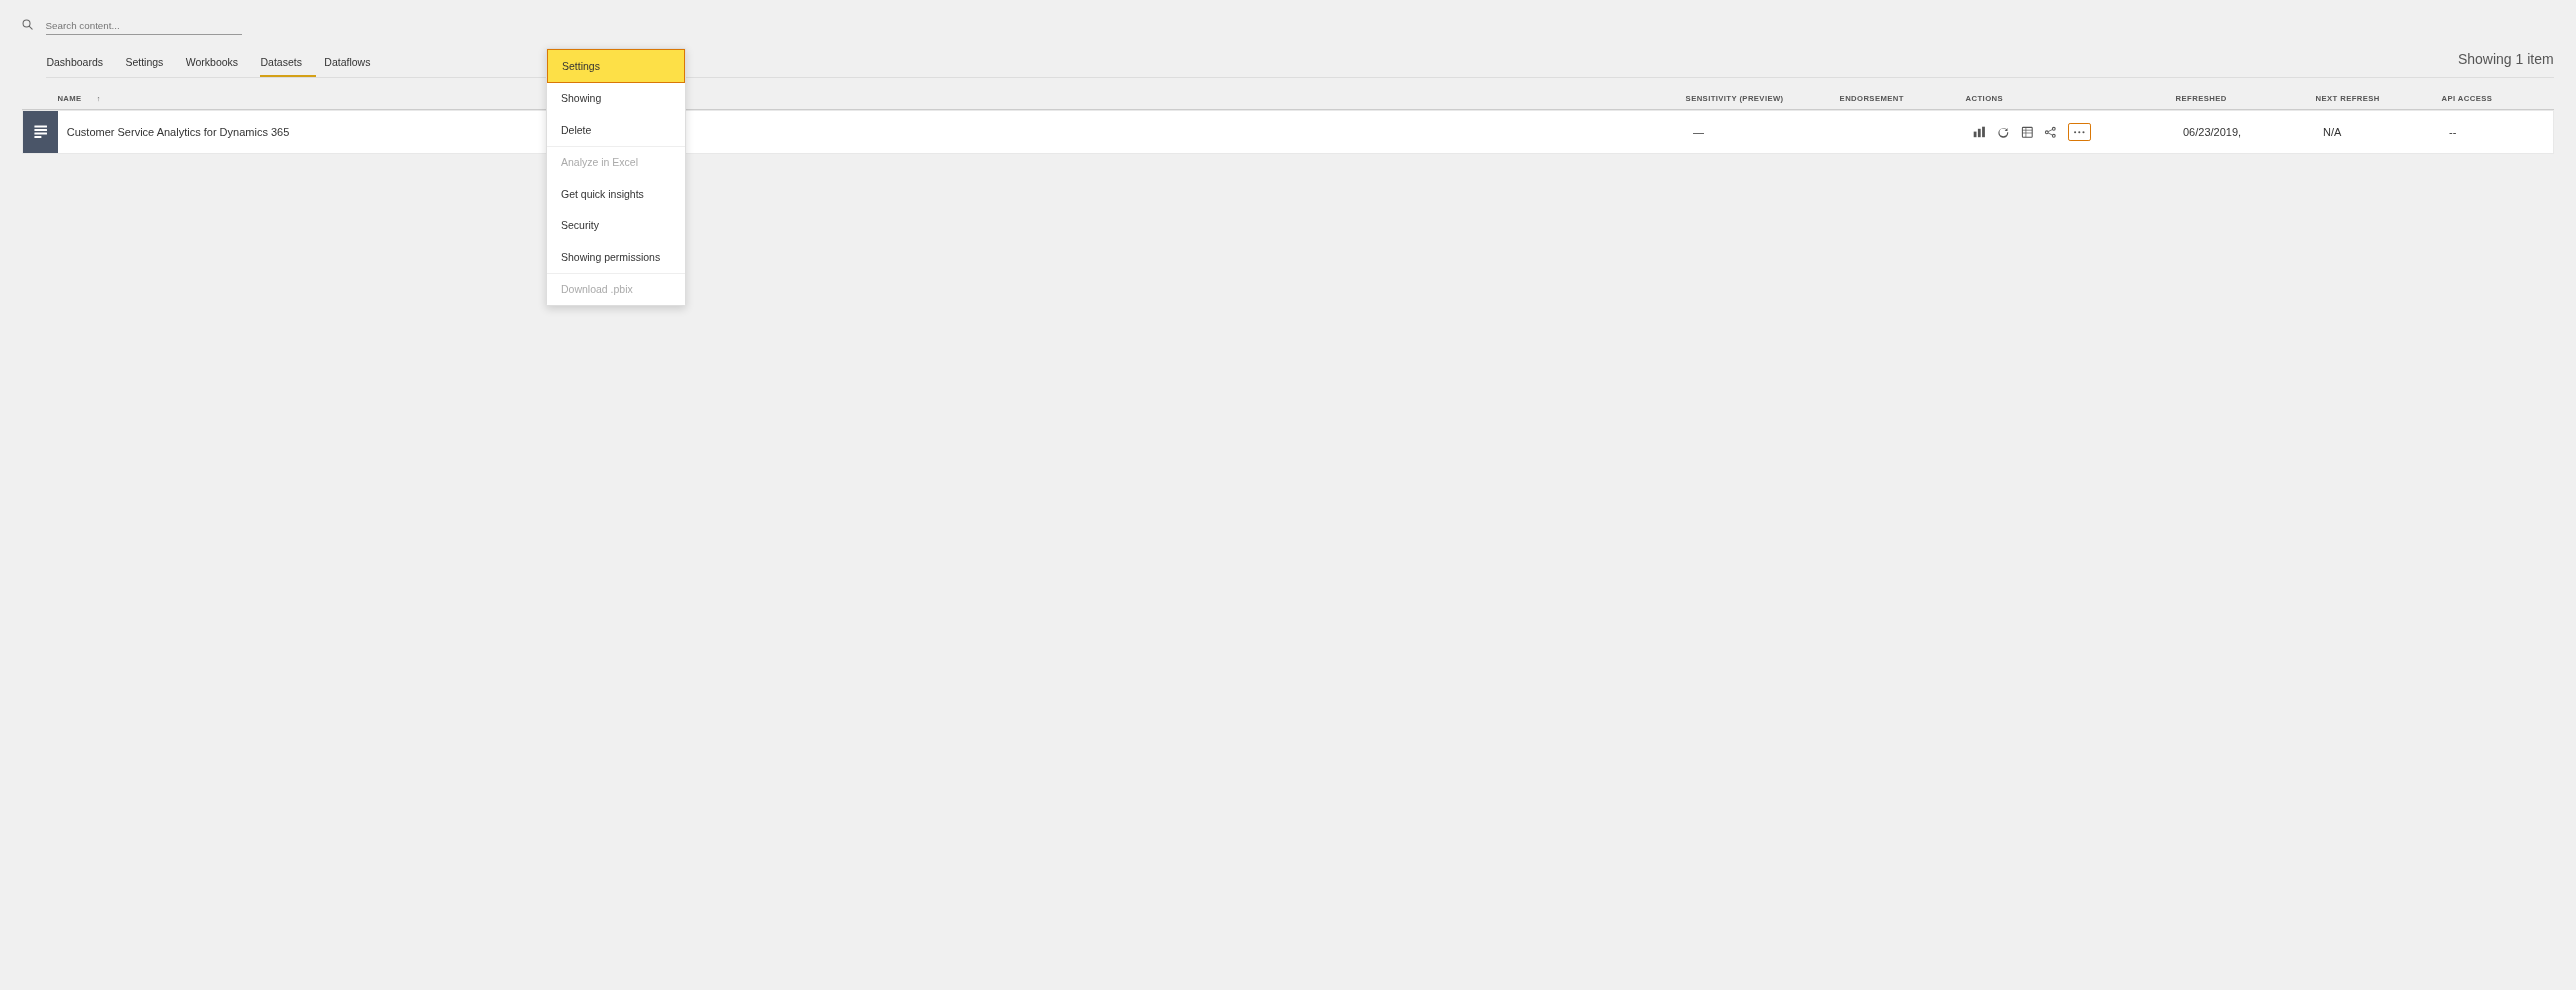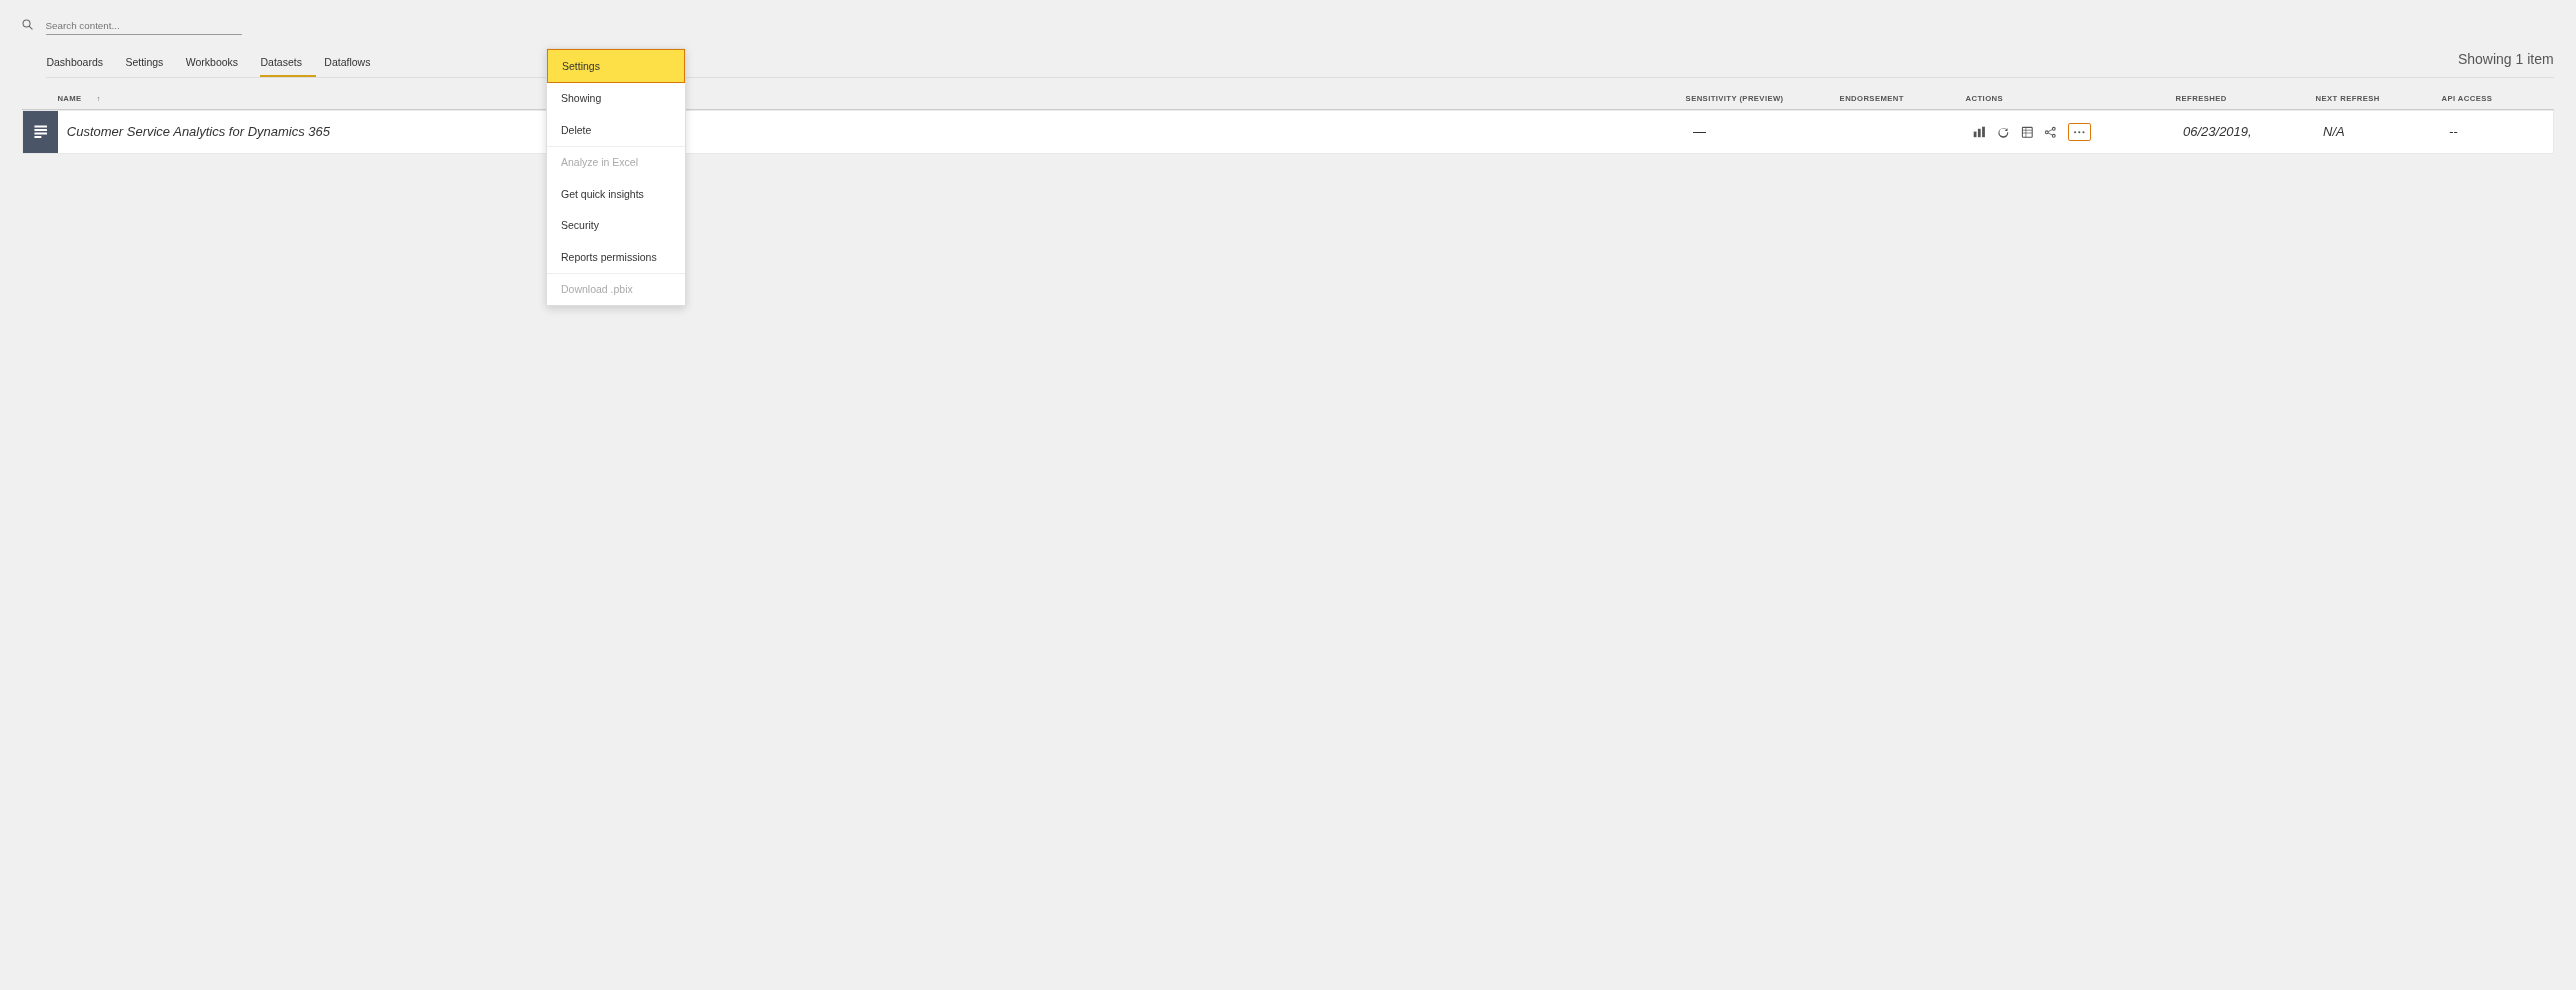--- a/index.html
+++ b/index.html
@@ -108,23 +108,22 @@
       justify-content: center;
       height: 100%;
       background: #4a5568;
       min-height: 42px;
     }
     .row-icon svg {
       fill: white;
     }
     .cell {
       padding: 5.6px 8.4px;
-      font-size: 13px;
-      color: #333;
-      font-style: italic;
+      font-size: 11px;
+      color: #333;
     }
     .actions-cell {
       display: flex;
       align-items: center;
       gap: 11.2px;
       padding: 5.6px 8.4px;
     }
     .action-icon {
       cursor: pointer;
       color: #555;
@@ -275,18 +274,18 @@
   </div>
 
   <div class="dropdown-menu">
     <div class="dropdown-item highlighted">Settings</div>
     <div class="dropdown-item">Showing</div>
     <div class="dropdown-item">Delete</div>
     <div class="dropdown-divider"></div>
     <div class="dropdown-item disabled">Analyze in Excel</div>
     <div class="dropdown-item">Get quick insights</div>
     <div class="dropdown-item">Security</div>
-    <div class="dropdown-item">Reports permissions</div>
+    <div class="dropdown-item">Showing permissions</div>
     <div class="dropdown-divider"></div>
     <div class="dropdown-item disabled">Download .pbix</div>
   </div>
 </div>
 
 
 </body></html>

